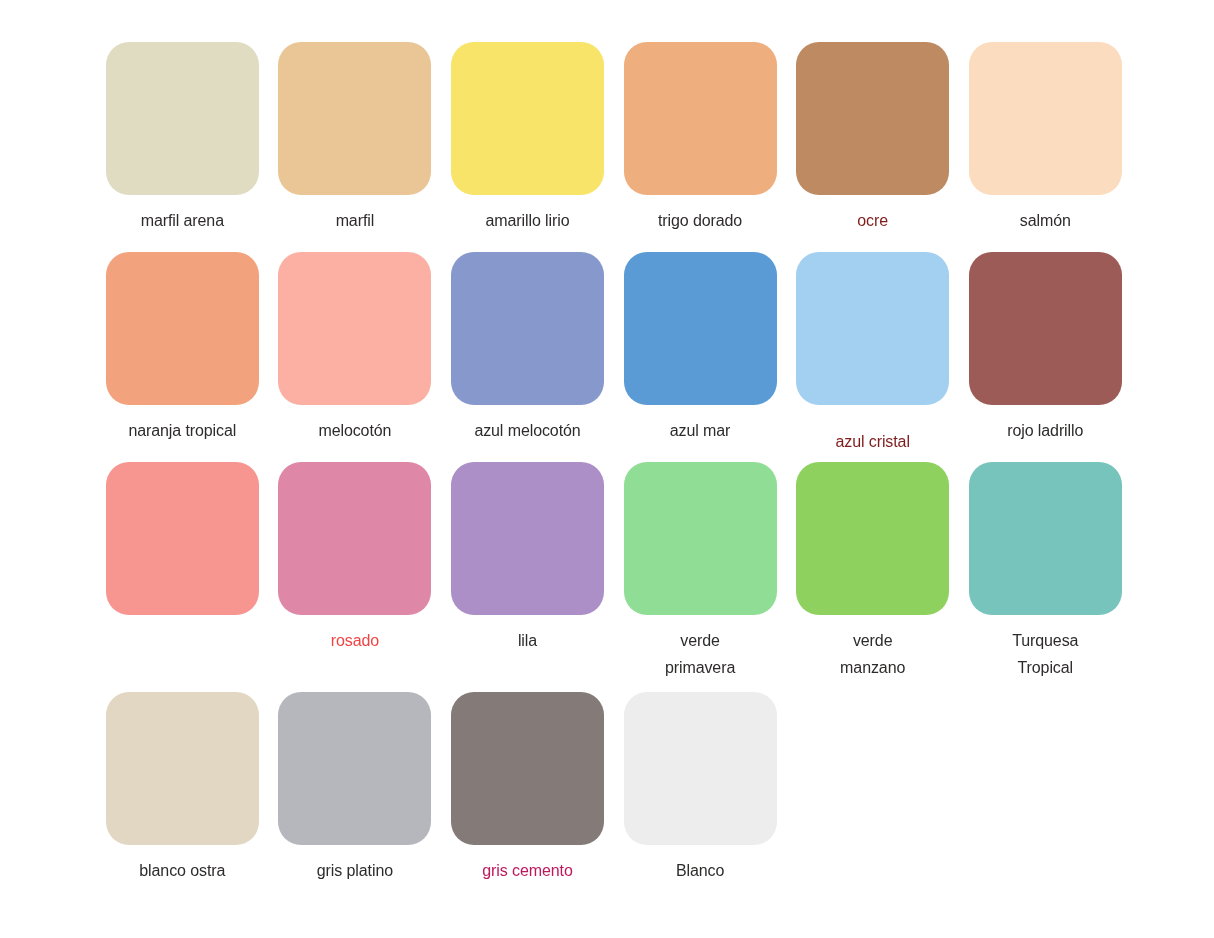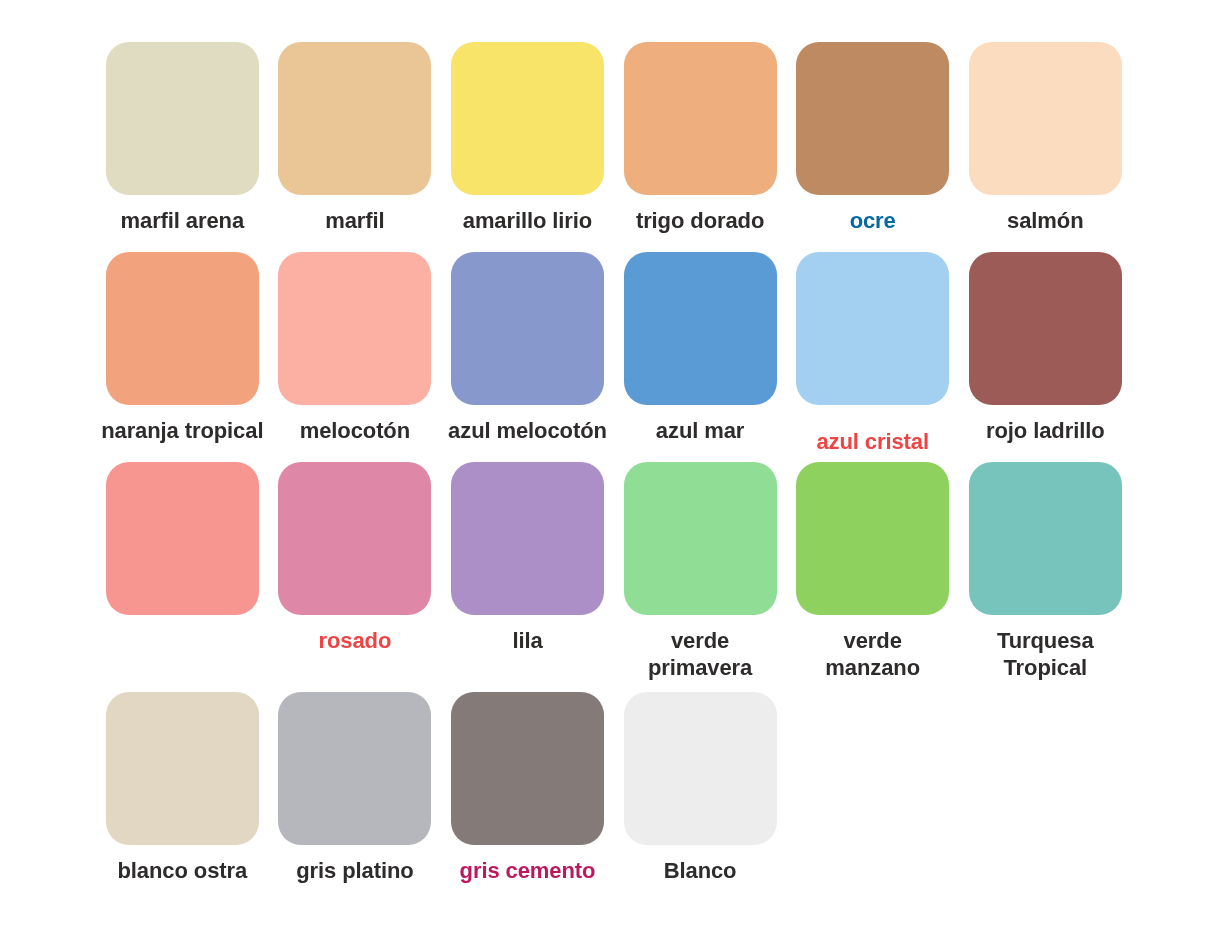--- a/index.html
+++ b/index.html
@@ -53,23 +53,23 @@
 
   .swatch-chip {
     width: 153px;
     height: 153px;
     border-radius: 23px;
     display: block;
   }
 
   .swatch-label {
     margin-top: 13px;
-    font-size: 22px;
+    font-size: 16px;
     line-height: 26.5px;
-    font-weight: 700;
+    font-weight: 400;
     color: #2e2b2b;
     text-align: center;
     letter-spacing: -0.1px;
     white-space: pre-line;
     width: 172px;
   }
 
   .swatch-cell.empty .swatch-chip,
   .swatch-cell.empty .swatch-label {
     visibility: hidden;
@@ -92,21 +92,21 @@
         <div class="swatch-cell">
           <div class="swatch-chip" style="background-color: rgb(247, 228, 105);"></div>
           <div class="swatch-label" style="color: rgb(46, 43, 43);">amarillo lirio</div>
         </div>
         <div class="swatch-cell">
           <div class="swatch-chip" style="background-color: rgb(238, 174, 126);"></div>
           <div class="swatch-label" style="color: rgb(46, 43, 43);">trigo dorado</div>
         </div>
         <div class="swatch-cell">
           <div class="swatch-chip" style="background-color: rgb(189, 138, 98);"></div>
-          <div class="swatch-label" style="color: #0369a1;">ocre</div>
+          <div class="swatch-label" style="color: #7f1d1d;">ocre</div>
         </div>
         <div class="swatch-cell">
           <div class="swatch-chip" style="background-color: rgb(251, 220, 191);"></div>
           <div class="swatch-label" style="color: rgb(46, 43, 43);">salmón</div>
         </div>
       </div>
       <div class="palette-row row-1">
         <div class="swatch-cell">
           <div class="swatch-chip" style="background-color: rgb(242, 163, 126);"></div>
           <div class="swatch-label" style="color: rgb(46, 43, 43);">naranja tropical</div>
@@ -118,21 +118,21 @@
         <div class="swatch-cell">
           <div class="swatch-chip" style="background-color: rgb(135, 152, 204);"></div>
           <div class="swatch-label" style="color: rgb(46, 43, 43);">azul melocotón</div>
         </div>
         <div class="swatch-cell">
           <div class="swatch-chip" style="background-color: rgb(91, 155, 213);"></div>
           <div class="swatch-label" style="color: rgb(46, 43, 43);">azul mar</div>
         </div>
         <div class="swatch-cell">
           <div class="swatch-chip" style="background-color: rgb(163, 207, 240);"></div>
-          <div class="swatch-label" style="color: #ef4444; margin-top: 24px;">azul cristal</div>
+          <div class="swatch-label" style="color: #7f1d1d; margin-top: 24px;">azul cristal</div>
         </div>
         <div class="swatch-cell">
           <div class="swatch-chip" style="background-color: rgb(157, 91, 88);"></div>
           <div class="swatch-label" style="color: rgb(46, 43, 43);">rojo ladrillo</div>
         </div>
       </div>
       <div class="palette-row row-2">
         <div class="swatch-cell">
           <div class="swatch-chip" style="background-color: rgb(247, 150, 145);"></div>
         </div>

